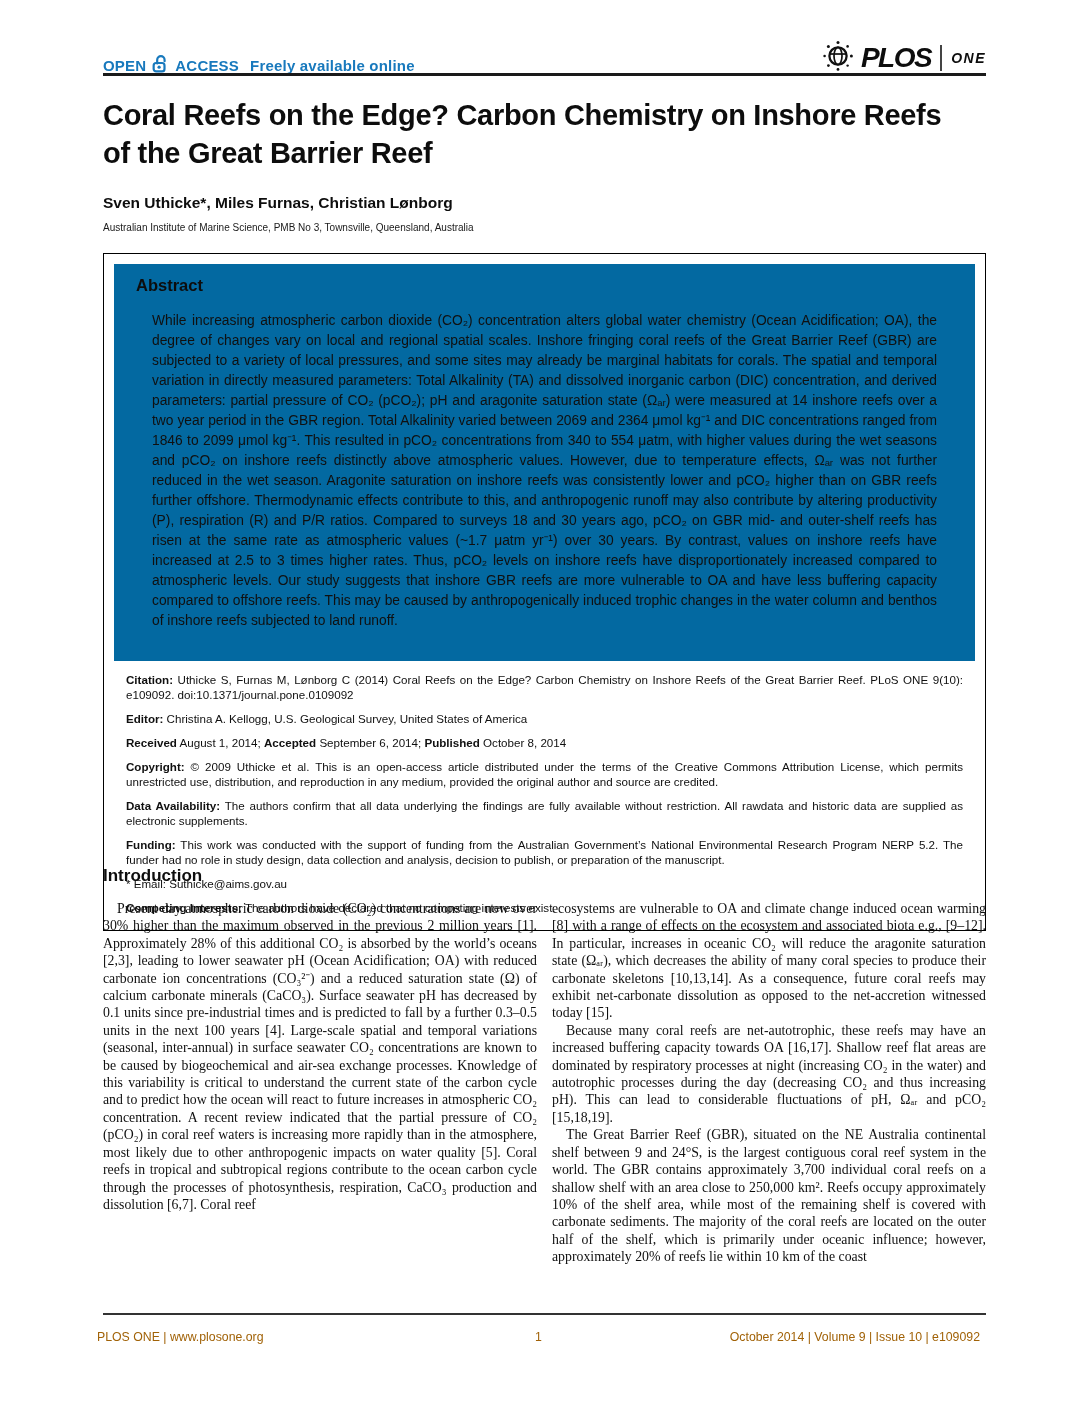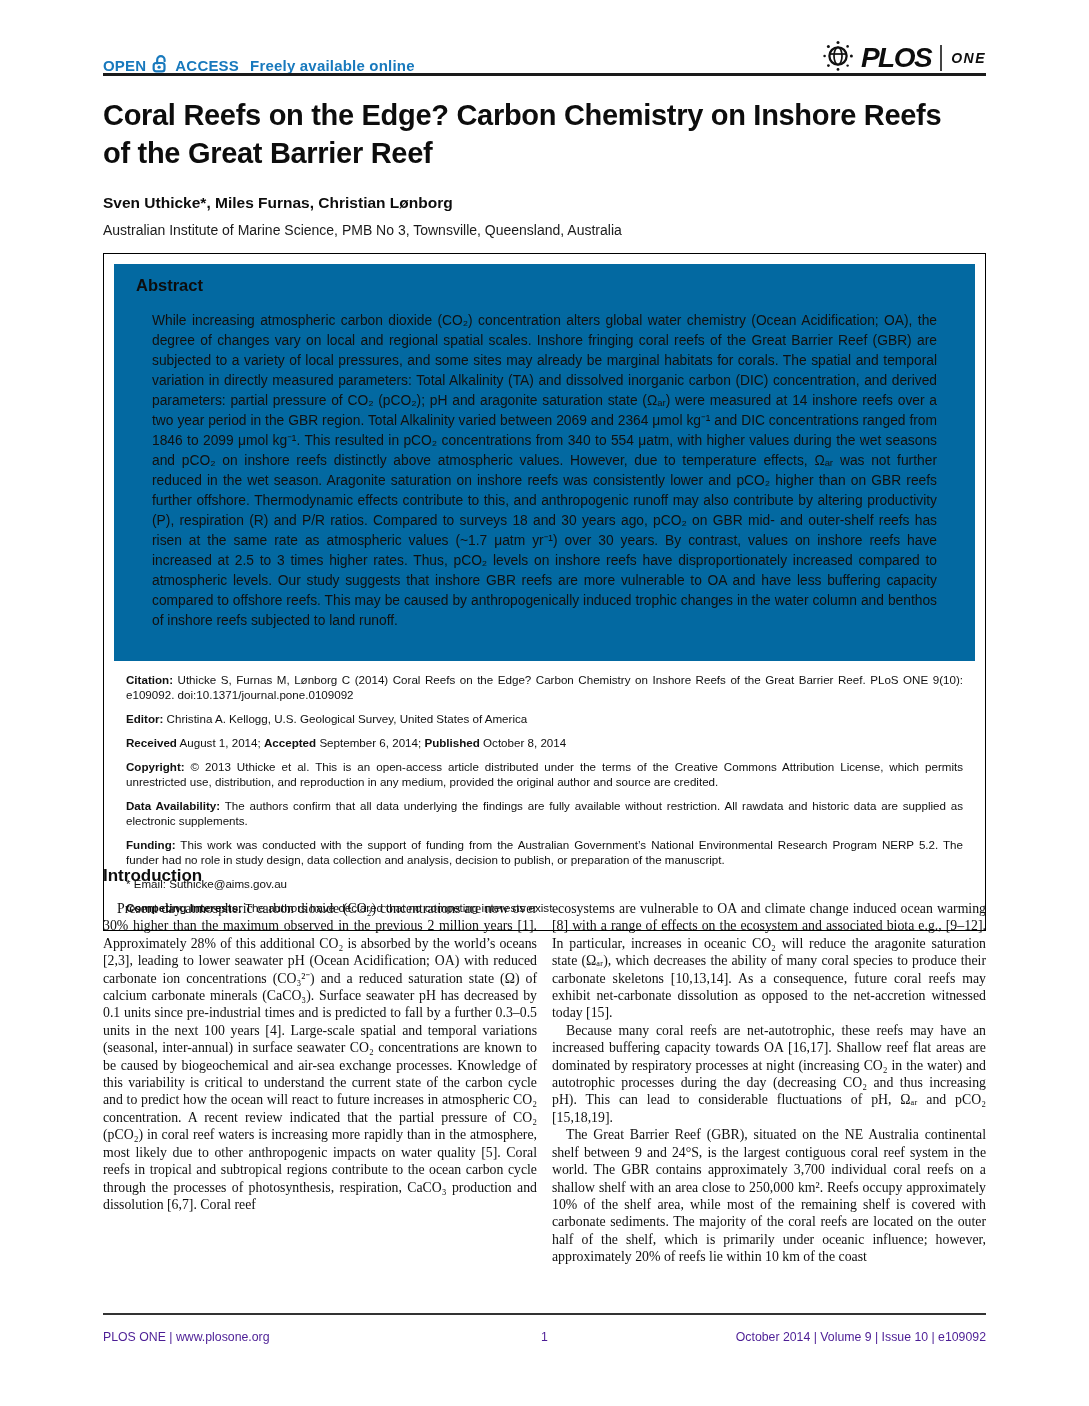--- a/index.html
+++ b/index.html
@@ -14,21 +14,21 @@
   .plos-logo{display:flex;align-items:center;gap:7px;font-style:italic;}
   .plos-word{font-weight:900;font-size:28px;letter-spacing:-1.5px;color:#0d0d0d;}
   .logo-divider{width:2px;height:26px;background:#444;margin:0 2px;}
   .one-word{font-weight:700;font-size:14px;letter-spacing:1.5px;color:#0d0d0d;}
   .top-rule{position:absolute;left:103px;top:73px;width:883px;height:3px;background:#1a1a1a;}
 
   
   .title{position:absolute;left:103px;top:96px;width:845px;font-weight:700;font-size:29px;
          line-height:38px;letter-spacing:-.3px;color:#0d0d0d;}
   .authors{position:absolute;left:103px;top:194px;font-weight:700;font-size:15.5px;color:#0d0d0d;}
-  .affiliation{position:absolute;left:103px;top:222px;font-size:14px;color:#1a1a1a;}
+  .affiliation{position:absolute;left:103px;top:222px;font-size:10px;color:#1a1a1a;}
 
   
   .crossmark{position:absolute;left:1000px;top:100px;width:86px;text-align:center;cursor:pointer;}
   .crossmark .cm-title{font-family:"Liberation Serif",serif;font-size:13.5px;color:#101426;margin-top:2px;}
   .crossmark .cm-sub{font-size:7.5px;color:#e02b20;font-weight:700;}
 
   
   .infobox{position:absolute;left:103px;top:253px;width:883px;box-sizing:border-box;
            border:1.5px solid #000;padding:10px 10px 6px 10px;}
   .abstract{background:#0369a1;padding:12px 22px 14px 22px;}
@@ -41,22 +41,22 @@
   
   .intro-heading{position:absolute;left:103px;top:866px;font-size:17px;font-weight:700;color:#0d0d0d;}
   .columns{position:absolute;left:103px;top:900px;width:883px;display:flex;gap:15px;}
   .col{width:434px;font-family:Liberation Serif, serif;font-size:13.8px;line-height:17.4px;
        text-align:justify;color:#0f0f0f;}
   .col p{margin:0;}
   .col p.indent{text-indent:14px;}
 
   
   .footer-rule{position:absolute;left:103px;top:1313px;width:883px;height:1.5px;background:#333;}
-  .footer{position:absolute;left:103px;top:1330px;width:883px;display:flex;align-items:center;
-          font-size:12.3px;color:#4c1d95;}
+  .footer{position:absolute;left:97px;top:1330px;width:883px;display:flex;align-items:center;
+          font-size:12.3px;color:#a16207;}
   .footer .f-left{flex:1;text-align:left;}
   .footer .f-center{flex:1;text-align:center;}
   .footer .f-right{flex:1;text-align:right;}
 </style>
 </head>
 <body>
 
 <div class="page">
 
   <div class="header-row">
@@ -103,21 +103,21 @@
 
   <div class="infobox">
     <div class="abstract">
       <h2>Abstract</h2>
       <p>While increasing atmospheric carbon dioxide (CO₂) concentration alters global water chemistry (Ocean Acidification; OA), the degree of changes vary on local and regional spatial scales. Inshore fringing coral reefs of the Great Barrier Reef (GBR) are subjected to a variety of local pressures, and some sites may already be marginal habitats for corals. The spatial and temporal variation in directly measured parameters: Total Alkalinity (TA) and dissolved inorganic carbon (DIC) concentration, and derived parameters: partial pressure of CO₂ (pCO₂); pH and aragonite saturation state (Ωₐᵣ) were measured at 14 inshore reefs over a two year period in the GBR region. Total Alkalinity varied between 2069 and 2364 μmol kg⁻¹ and DIC concentrations ranged from 1846 to 2099 μmol kg⁻¹. This resulted in pCO₂ concentrations from 340 to 554 μatm, with higher values during the wet seasons and pCO₂ on inshore reefs distinctly above atmospheric values. However, due to temperature effects, Ωₐᵣ was not further reduced in the wet season. Aragonite saturation on inshore reefs was consistently lower and pCO₂ higher than on GBR reefs further offshore. Thermodynamic effects contribute to this, and anthropogenic runoff may also contribute by altering productivity (P), respiration (R) and P/R ratios. Compared to surveys 18 and 30 years ago, pCO₂ on GBR mid- and outer-shelf reefs has risen at the same rate as atmospheric values (~1.7 μatm yr⁻¹) over 30 years. By contrast, values on inshore reefs have increased at 2.5 to 3 times higher rates. Thus, pCO₂ levels on inshore reefs have disproportionately increased compared to atmospheric levels. Our study suggests that inshore GBR reefs are more vulnerable to OA and have less buffering capacity compared to offshore reefs. This may be caused by anthropogenically induced trophic changes in the water column and benthos of inshore reefs subjected to land runoff.</p>
     </div>
     <div class="meta">
       <p><b>Citation:</b><span> Uthicke S, Furnas M, Lønborg C (2014) Coral Reefs on the Edge? Carbon Chemistry on Inshore Reefs of the Great Barrier Reef. PLoS ONE 9(10): e109092. doi:10.1371/journal.pone.0109092</span></p>
       <p><b>Editor:</b><span> Christina A. Kellogg, U.S. Geological Survey, United States of America</span></p>
       <p><b>Received</b><span> August 1, 2014; </span><b>Accepted</b><span> September 6, 2014; </span><b>Published</b><span> October 8, 2014</span></p>
-      <p><b>Copyright:</b><span> © 2013 Uthicke et al. This is an open-access article distributed under the terms of the Creative Commons Attribution License, which permits unrestricted use, distribution, and reproduction in any medium, provided the original author and source are credited.</span></p>
+      <p><b>Copyright:</b><span> © 2009 Uthicke et al. This is an open-access article distributed under the terms of the Creative Commons Attribution License, which permits unrestricted use, distribution, and reproduction in any medium, provided the original author and source are credited.</span></p>
       <p><b>Data Availability:</b><span> The authors confirm that all data underlying the findings are fully available without restriction. All rawdata and historic data are supplied as electronic supplements.</span></p>
       <p><b>Funding:</b><span> This work was conducted with the support of funding from the Australian Government’s National Environmental Research Program NERP 5.2. The funder had no role in study design, data collection and analysis, decision to publish, or preparation of the manuscript.</span></p>
       <p>* Email: Suthicke@aims.gov.au</p>
       <p><b>Competing Interests:</b><span> The authors have declared that no competing interests exist.</span></p>
     </div>
   </div>
 
   <div class="intro-heading">Introduction</div>
   <div class="columns">
     <div class="col">

